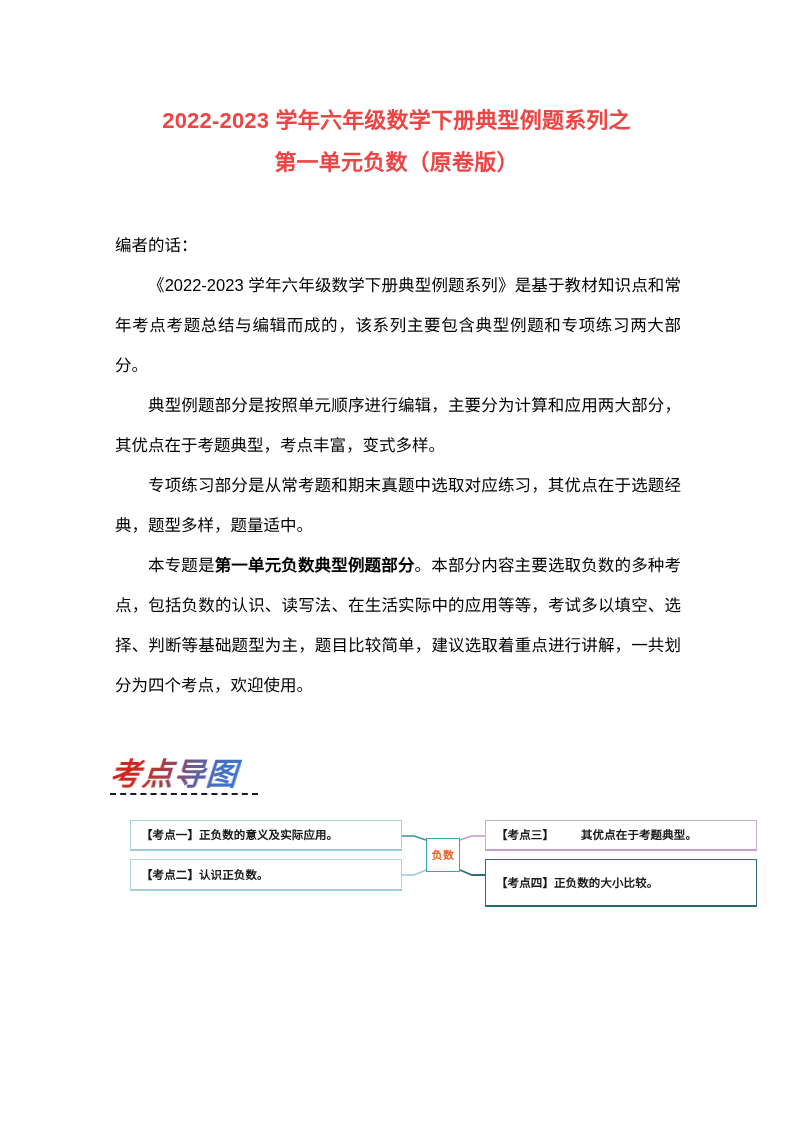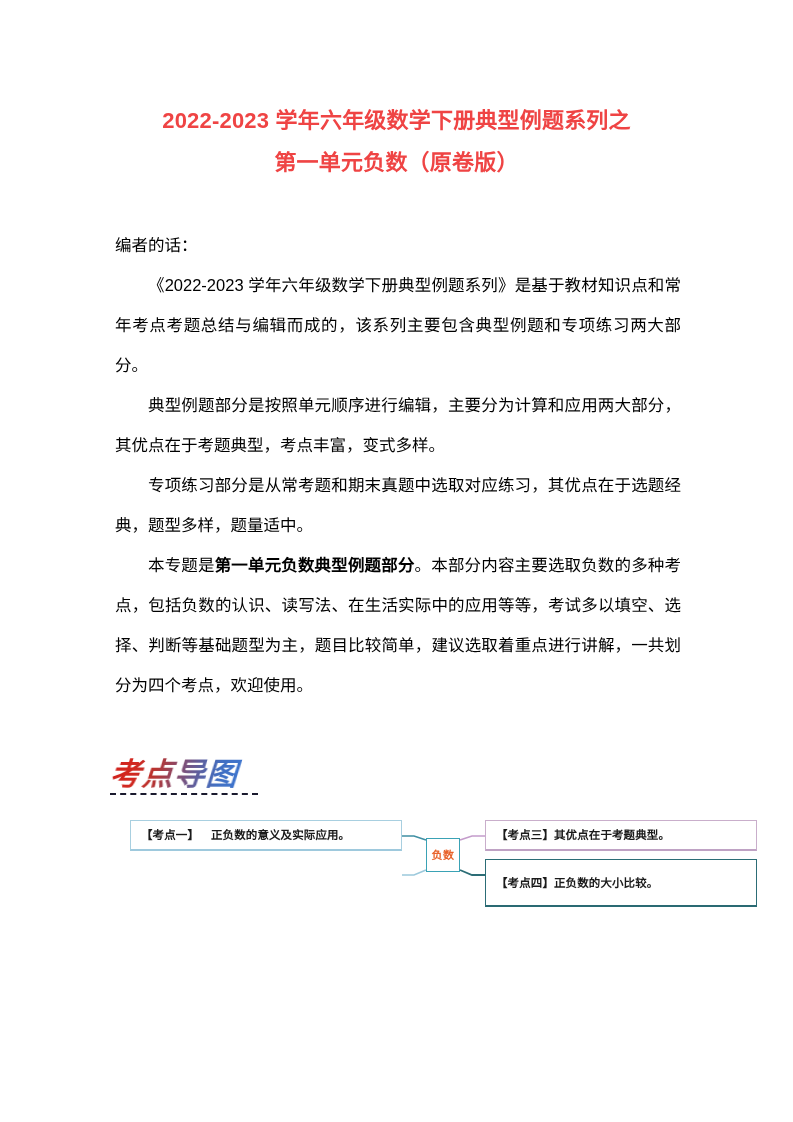--- a/index.html
+++ b/index.html
@@ -133,37 +133,37 @@
   }
   .mm-box .k { font-weight: bold; }
 
   
   .mm-box.n1 {
     left: 130px; top: 15px;
     width: 272px; height: 31px;
     border: 1.6px solid #a8cfe0;
     border-bottom-width: 2.4px;
     border-bottom-color: #9ec9dd;
-    gap: 12px;
   }
   
   .mm-box.n2 {
     left: 130px; top: 54px;
     width: 272px; height: 32px;
     border: 1.6px solid #aed2e2;
     border-bottom-width: 2.6px;
     border-bottom-color: #a5cddc;
   }
   
   .mm-box.n3 {
     left: 485px; top: 15px;
     width: 272px; height: 31px;
     border: 1.5px solid #c9aecb;
     border-bottom-width: 2.2px;
     border-bottom-color: #bfa2c4;
+    gap: 27px;
   }
   
   .mm-box.n4 {
     left: 485px; top: 54px;
     width: 272px; height: 48px;
     border: 1.6px solid #2c6d76;
     border-bottom-width: 2.8px;
     border-bottom-color: #2a6a73;
   }
 
@@ -227,20 +227,24 @@
       <path d="M 460 35 L 472 31 L 485 31" fill="none" stroke="#c49ccb" stroke-width="1.6"></path>
 
       <path d="M 460 65 L 472 70 L 485 70" fill="none" stroke="#2c6d76" stroke-width="1.8"></path>
     </svg>
 
     <div class="mm-box n1">
       <span class="k">【考点一】</span>
         <span>正负数的意义及实际应用。</span>
     </div>
 
+    <div class="mm-box n2">
+      <span class="k">【考点二】</span>
+        <span>认识正负数。</span>
+    </div>
 
     <div class="mm-box n3">
       <span class="k">【考点三】</span>
         <span>其优点在于考题典型。</span>
     </div>
 
     <div class="mm-box n4">
       <span class="k">【考点四】</span>
         <span>正负数的大小比较。</span>
     </div>

